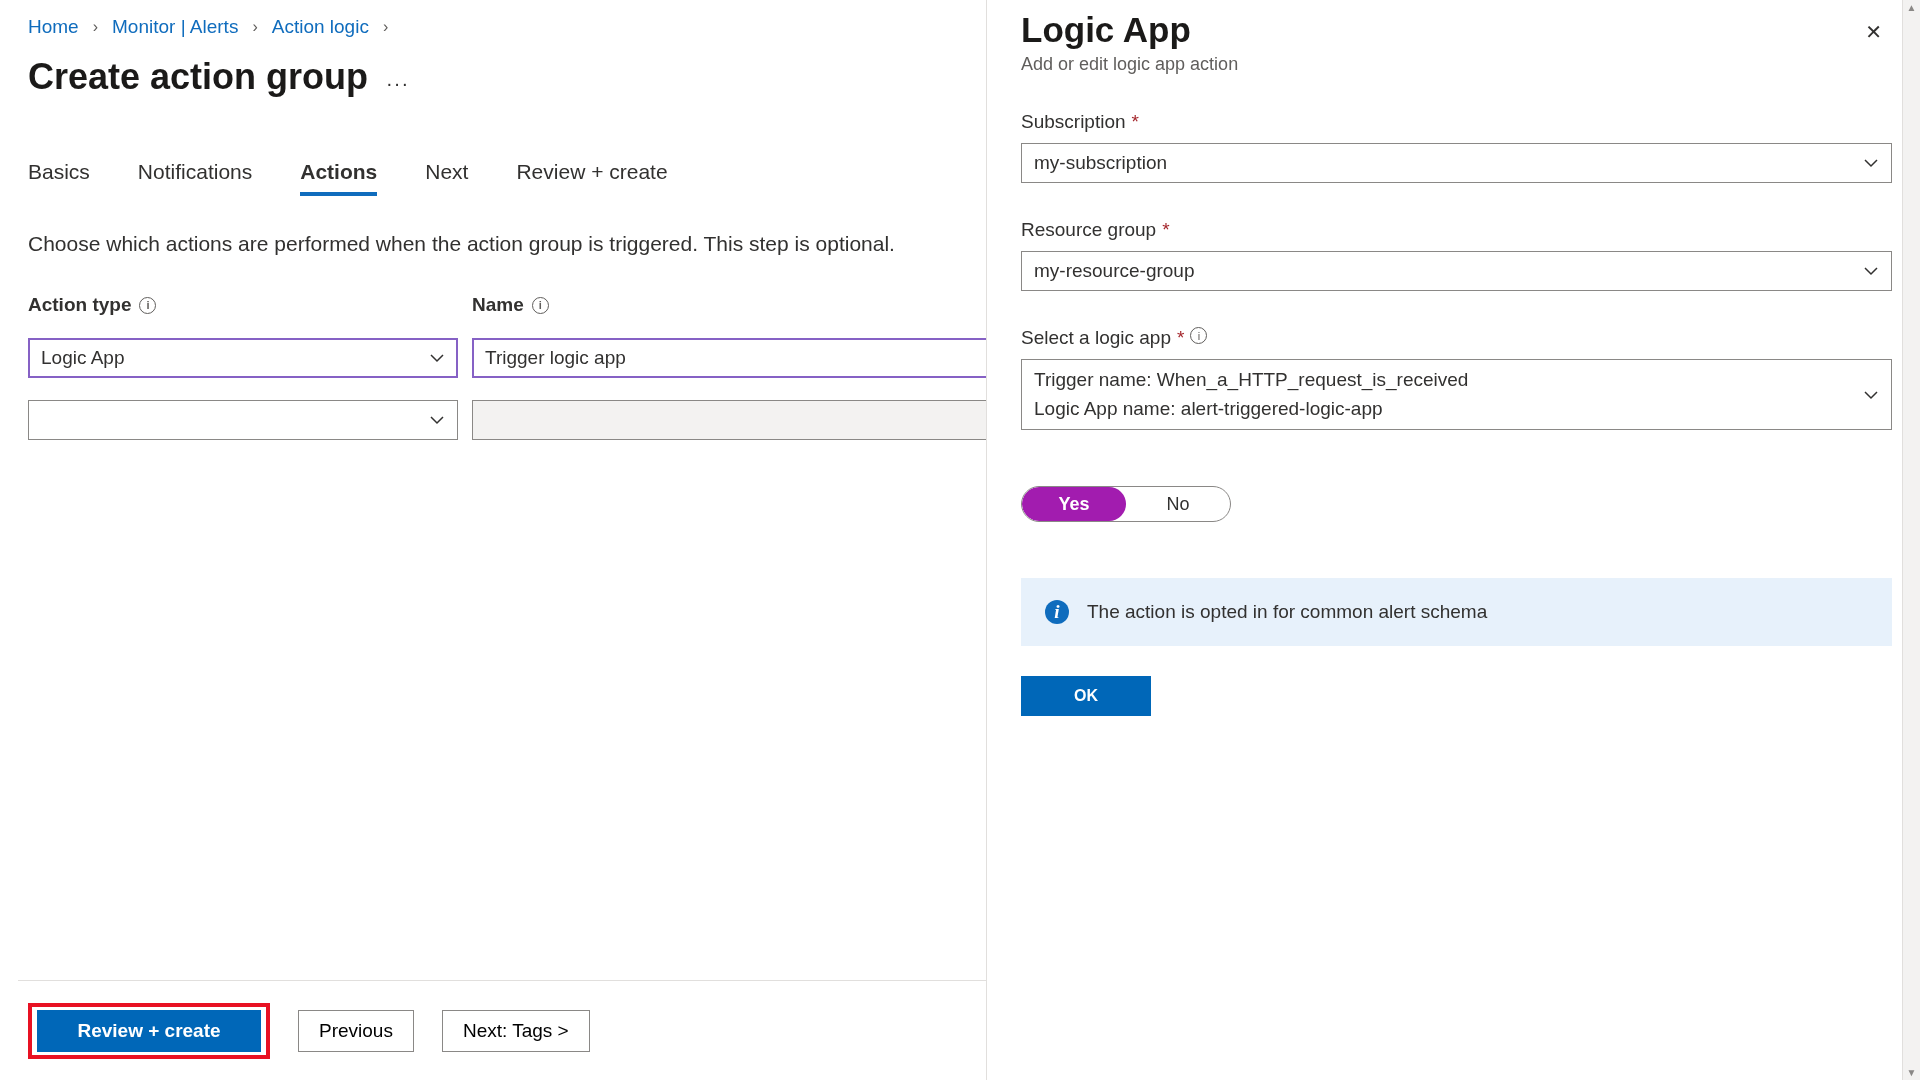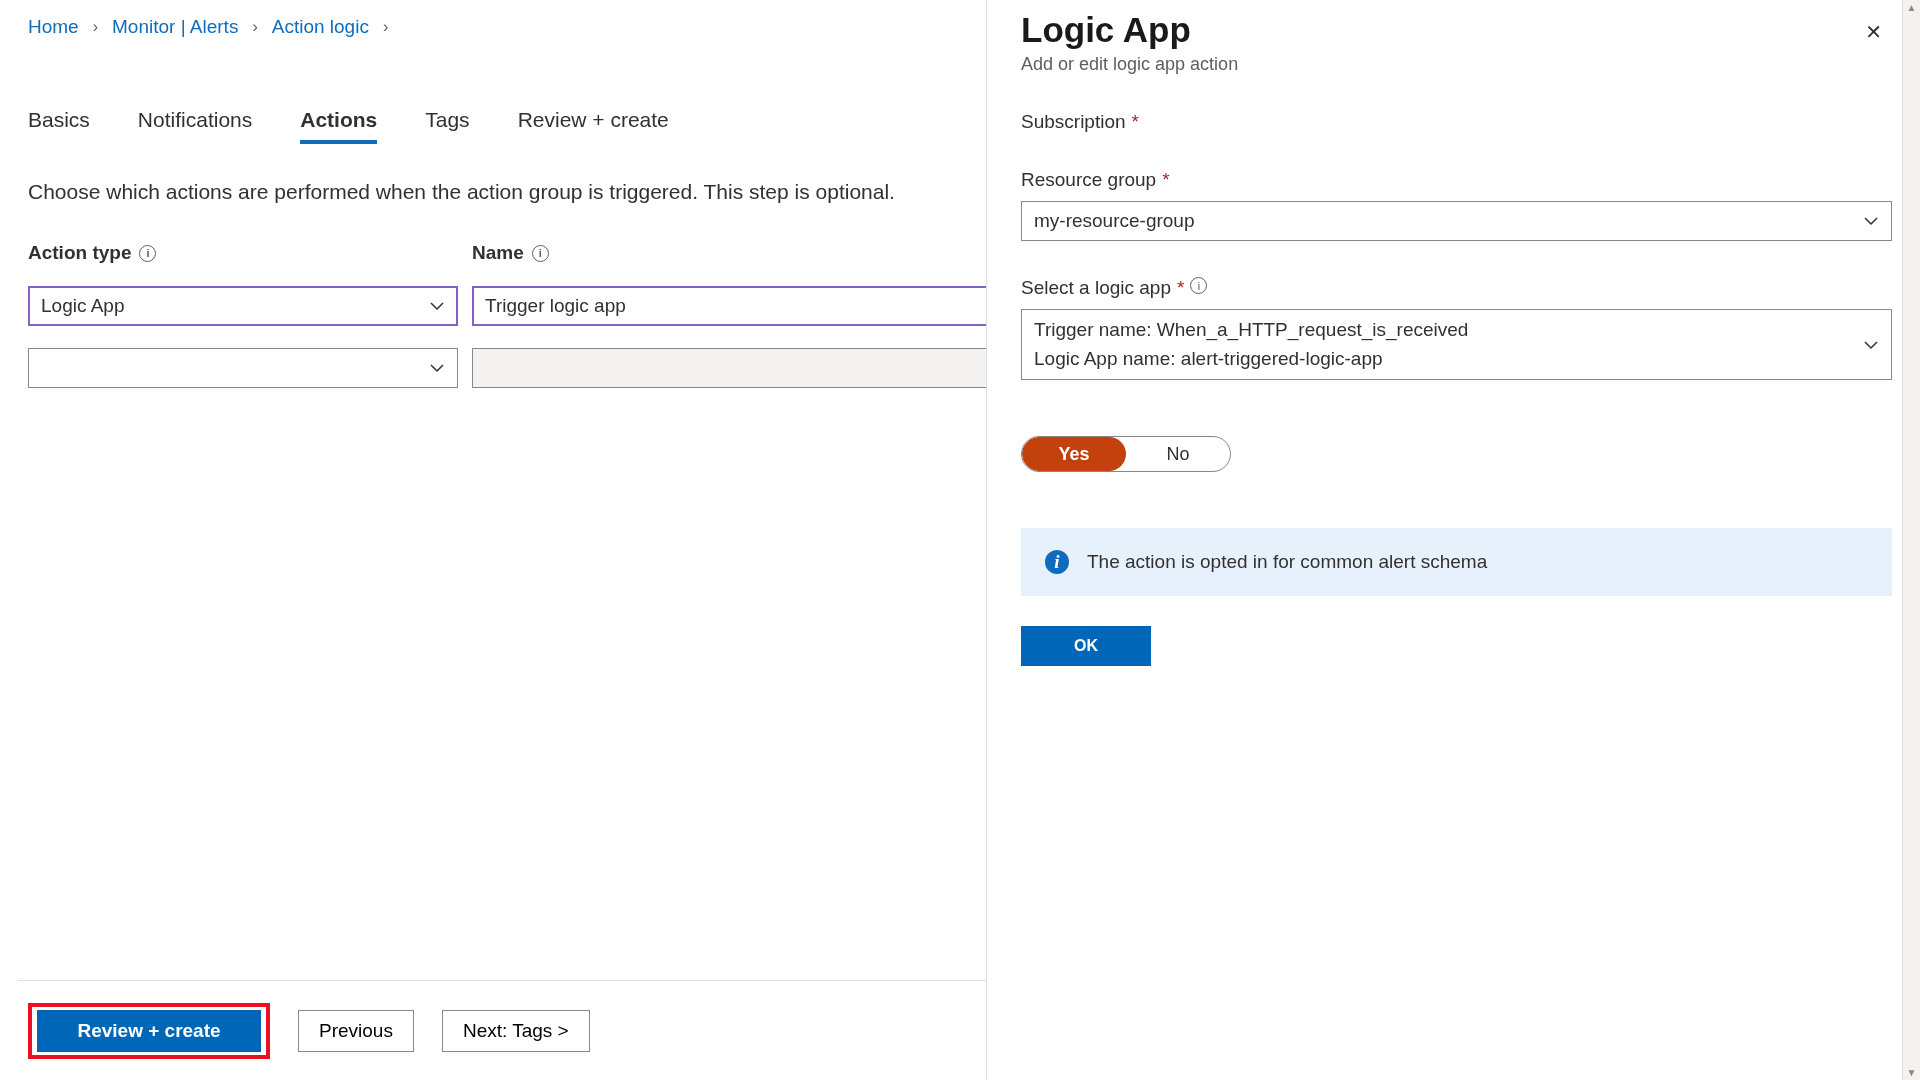--- a/index.html
+++ b/index.html
@@ -43,21 +43,21 @@
   .field { margin-top: 36px; }
   .field-label { font-size: 19px; color: #323130; display: flex; align-items: flex-start; gap: 6px; }
   .req { color: #a4262c; }
   .sel { margin-top: 10px; border: 1px solid #8a8886; min-height: 40px; display: flex; align-items: center; justify-content: space-between; padding: 6px 12px; font-size: 19px; cursor: pointer; }
   .sel .lines { line-height: 1.5; }
   .toggle-row { margin-top: 44px; }
   .toggle-label { font-size: 19px; color: #323130; }
   .toggle-label a { color: #0f6cbd; text-decoration: none; cursor: pointer; margin-left: 8px; }
   .toggle { margin-top: 12px; width: 210px; height: 36px; border: 1px solid #8a8886; border-radius: 36px; display: flex; overflow: hidden; cursor: pointer; }
   .toggle .opt { flex: 1; display: flex; align-items: center; justify-content: center; font-size: 18px; }
-  .toggle .opt.on { background: #c2410c; color: #fff; font-weight: 600; border-radius: 36px; }
+  .toggle .opt.on { background: #a21caf; color: #fff; font-weight: 600; border-radius: 36px; }
   .notice { margin-top: 56px; background: #e7f1fb; padding: 22px 24px; display: flex; align-items: center; gap: 18px; font-size: 19px; }
   .notice .i { width: 24px; height: 24px; border-radius: 50%; background: #0f6cbd; color: #fff; display: inline-flex; align-items: center; justify-content: center; font-weight: 700; font-family: Georgia, serif; font-style: italic; }
   .ok-btn { margin-top: 30px; width: 130px; height: 40px; background: #0067b8; color: #fff; border: none; font-size: 16px; font-weight: 600; cursor: pointer; }
   .scroll-rail { position: absolute; right: 0; top: 0; width: 18px; height: 100%; background: #f3f2f1; border-left: 1px solid #e1dfdd; display: flex; flex-direction: column; align-items: center; }
   .scroll-arrow { font-size: 10px; color: #8a8886; padding: 2px 0; cursor: pointer; }
   .scroll-arrow.b { margin-top: auto; }
 </style>
 </head>
 <body>
 
@@ -65,26 +65,30 @@
   <div class="main">
     <nav class="breadcrumb">
       <span class="bc-link">Home</span>
       <span class="chev">›</span>
       <span class="bc-link">Monitor | Alerts</span>
       <span class="chev">›</span>
       <span class="bc-link">Action logic</span>
       <span class="chev">›</span>
     </nav>
 
+    <div class="page-title-row">
+      <h1 class="page-title">Create action group</h1>
+      <span class="ellipsis">···</span>
+    </div>
 
     <div class="tabs">
       <div class="tab">Basics</div>
       <div class="tab">Notifications</div>
       <div class="tab active">Actions</div>
-      <div class="tab">Tags</div>
+      <div class="tab">Next</div>
       <div class="tab">Review + create</div>
     </div>
 
     <p class="description">Choose which actions are performed when the action group is triggered. This step is optional.</p>
 
     <div class="table">
       <div class="th-row">
         <div class="th col-actiontype">
           <span>Action type</span>
           <span class="info-icon">i</span>
@@ -135,20 +139,26 @@
         <div class="panel-sub">Add or edit logic app action</div>
       </div>
       <span class="close-x">✕</span>
     </div>
 
     <div class="field">
       <div class="field-label">
         <span>Subscription</span>
         <span class="req">*</span>
       </div>
+      <div class="sel">
+        <span>my-subscription</span>
+        <svg class="chev-down" viewBox="0 0 16 16">
+            <path d="M2 5 L8 11 L14 5" stroke="#323130" stroke-width="1.5" fill="none"></path>
+          </svg>
+      </div>
     </div>
 
     <div class="field">
       <div class="field-label">
         <span>Resource group</span>
         <span class="req">*</span>
       </div>
       <div class="sel">
         <span>my-resource-group</span>
         <svg class="chev-down" viewBox="0 0 16 16">

